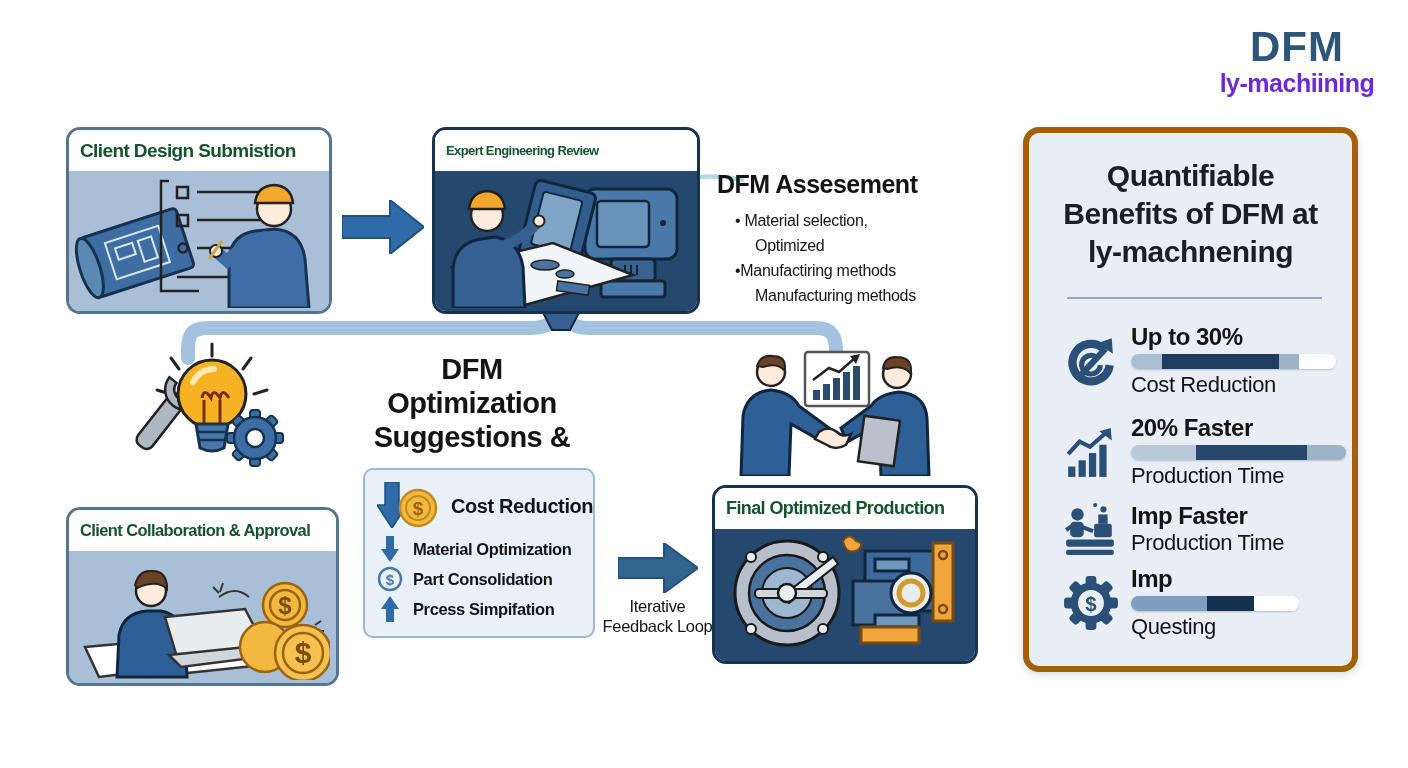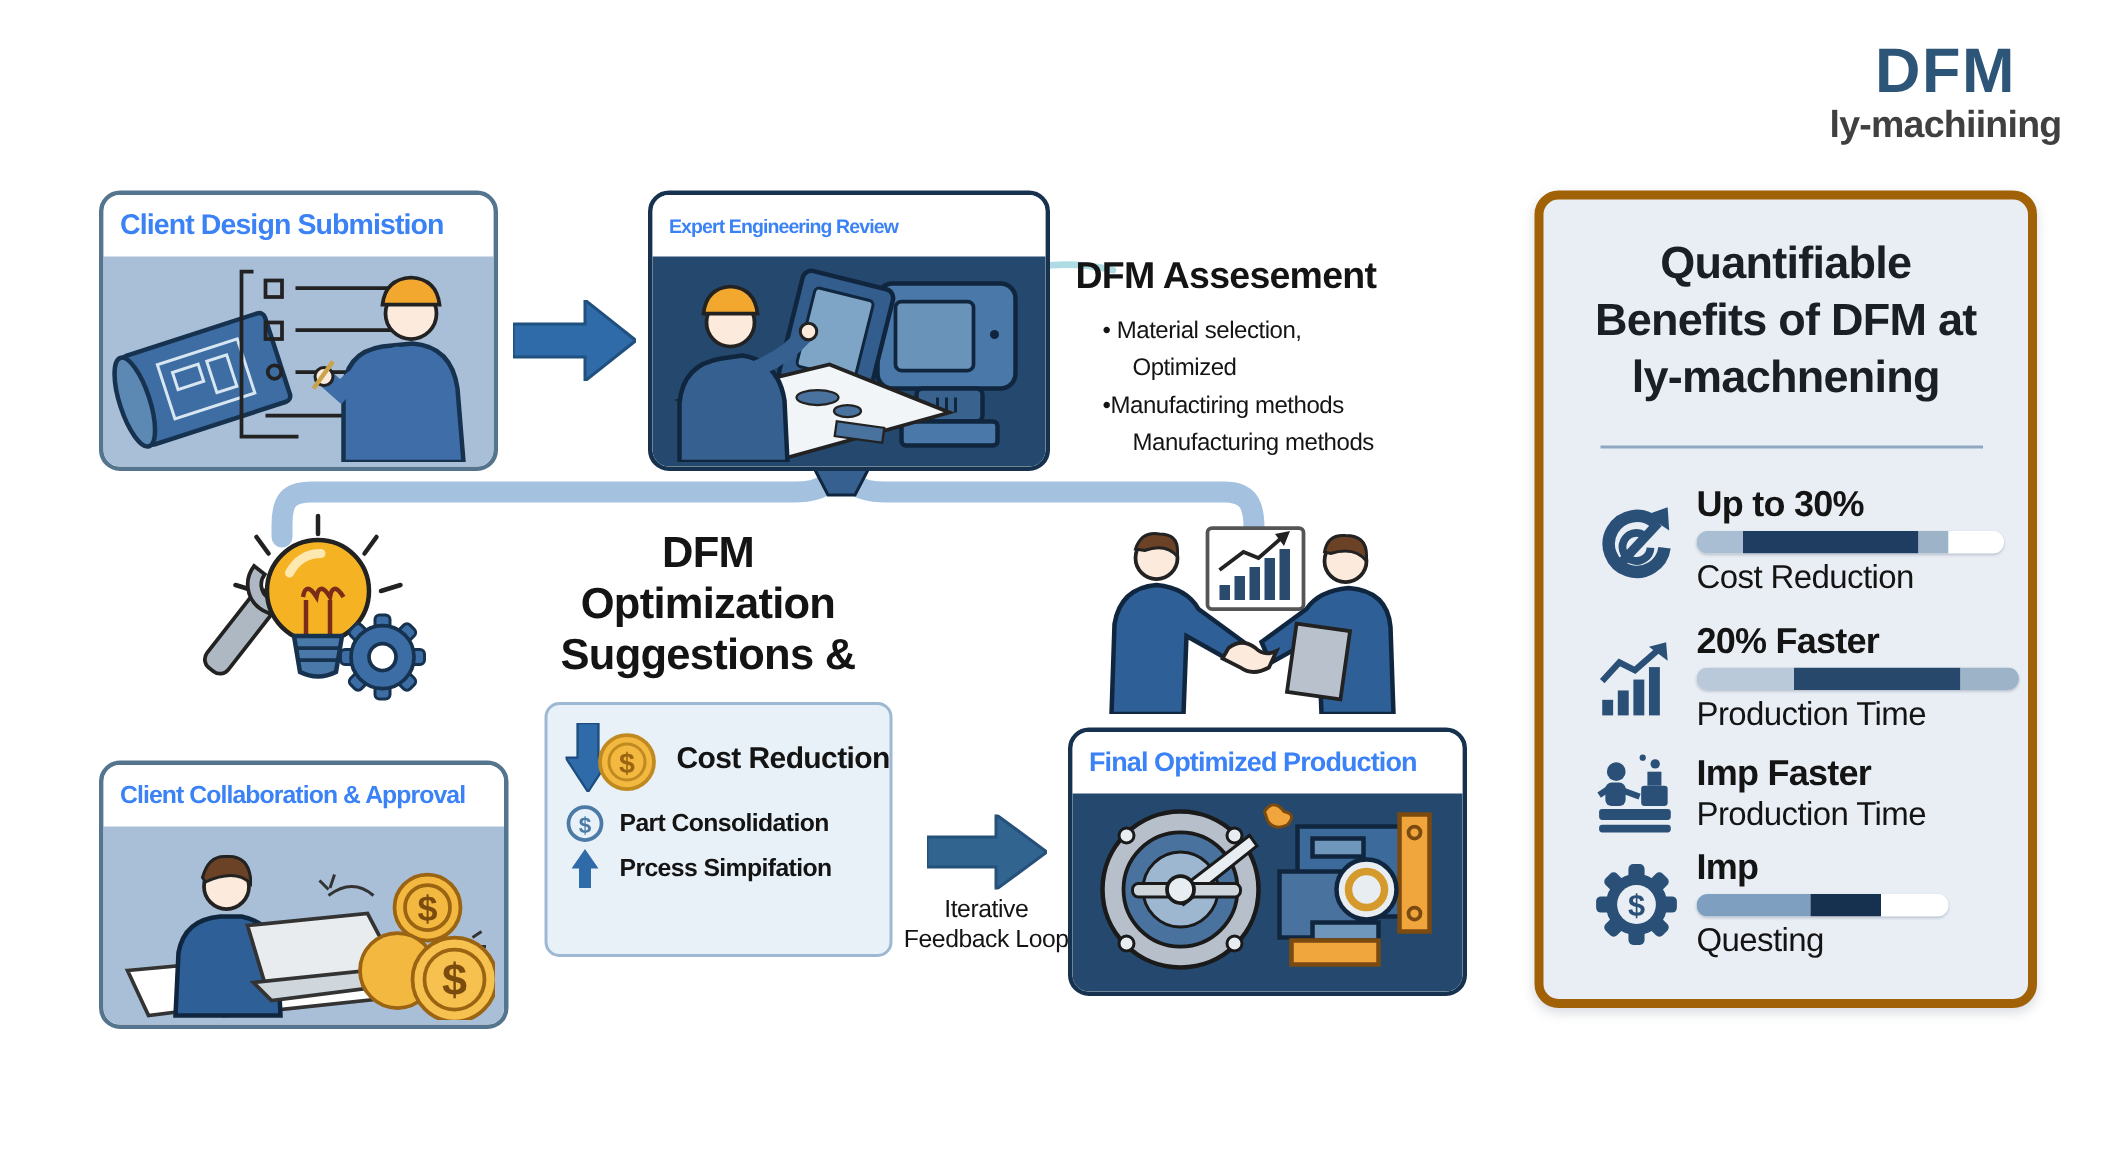--- a/index.html
+++ b/index.html
@@ -3,26 +3,26 @@
 <meta charset="utf-8">
 <style>
   html,body{margin:0;padding:0;background:#fff;}
   .canvas{position:relative;width:1408px;height:768px;background:#ffffff;overflow:hidden;
           font-family:"Liberation Sans",sans-serif;color:#141414;}
   .abs{position:absolute;}
 
   
   .logo{position:absolute;left:1217px;top:26px;width:160px;text-align:center;line-height:1;}
   .logo .t{font-size:42px;font-weight:bold;color:#2c5578;letter-spacing:1px;}
-  .logo .s{font-size:25px;font-weight:bold;color:#404040;margin-top:3px;letter-spacing:-0.5px;text-align:center;}
+  .logo .s{font-size:25px;font-weight:bold;color:#6d28d9;margin-top:3px;letter-spacing:-0.5px;text-align:center;}
 
   
   .flow-box{position:absolute;border-radius:14px;overflow:hidden;background:#fff;}
   .flow-box .head{height:41px;display:flex;align-items:center;padding:0 6px 0 11px;background:#fff;
-                  font-weight:bold;color:#3b82f6;white-space:nowrap;letter-spacing:-0.6px;}
+                  font-weight:bold;color:#14532d;white-space:nowrap;letter-spacing:-0.6px;}
   .flow-box .body{position:absolute;top:41px;left:0;right:0;bottom:0;}
   .bd-light{border:3px solid #55758f;}
   .bd-dark{border:3px solid #16324f;}
   .bg-light{background:#a9bfd8;}
   .bg-dark{background:#24486e;}
 
   
   .assess-title{position:absolute;left:717px;top:170px;font-size:25px;font-weight:bold;letter-spacing:-0.5px;}
   .assess-list{position:absolute;left:735px;top:208px;font-size:16px;line-height:25px;letter-spacing:-0.3px;}
   .assess-list .ind{padding-left:20px;}
@@ -258,20 +258,28 @@
         <svg width="42" height="42" style="position:absolute;left:20px;top:7px;">
           <circle cx="21" cy="21" r="18" fill="#f3b83f" stroke="#c08a20" stroke-width="2.5"></circle>
           <circle cx="21" cy="21" r="12" fill="none" stroke="#c08a20" stroke-width="2"></circle>
           <text x="21" y="28" text-anchor="middle" font-size="19" font-weight="bold" fill="#9a6412">$</text>
         </svg>
       </span>
       <span class="lbl">Cost Reduction</span>
     </div>
     <div class="sugg-row">
       <span class="icon-cell" style="width:26px;">
+        <svg width="18" height="26">
+            <polygon points="5,0 13,0 13,13 18,13 9,26 0,13 5,13" fill="#2e6ba8"></polygon>
+          </svg>
+      </span>
+      <span class="lbl">Material Optimization</span>
+    </div>
+    <div class="sugg-row">
+      <span class="icon-cell" style="width:26px;">
         <svg width="26" height="26">
           <circle cx="13" cy="13" r="11" fill="none" stroke="#4a7aa5" stroke-width="2.5"></circle>
           <text x="13" y="19" text-anchor="middle" font-size="15" font-weight="bold" fill="#4a7aa5">$</text>
         </svg>
       </span>
       <span class="lbl">Part Consolidation</span>
     </div>
     <div class="sugg-row">
       <span class="icon-cell" style="width:26px;">
         <svg width="18" height="26">

